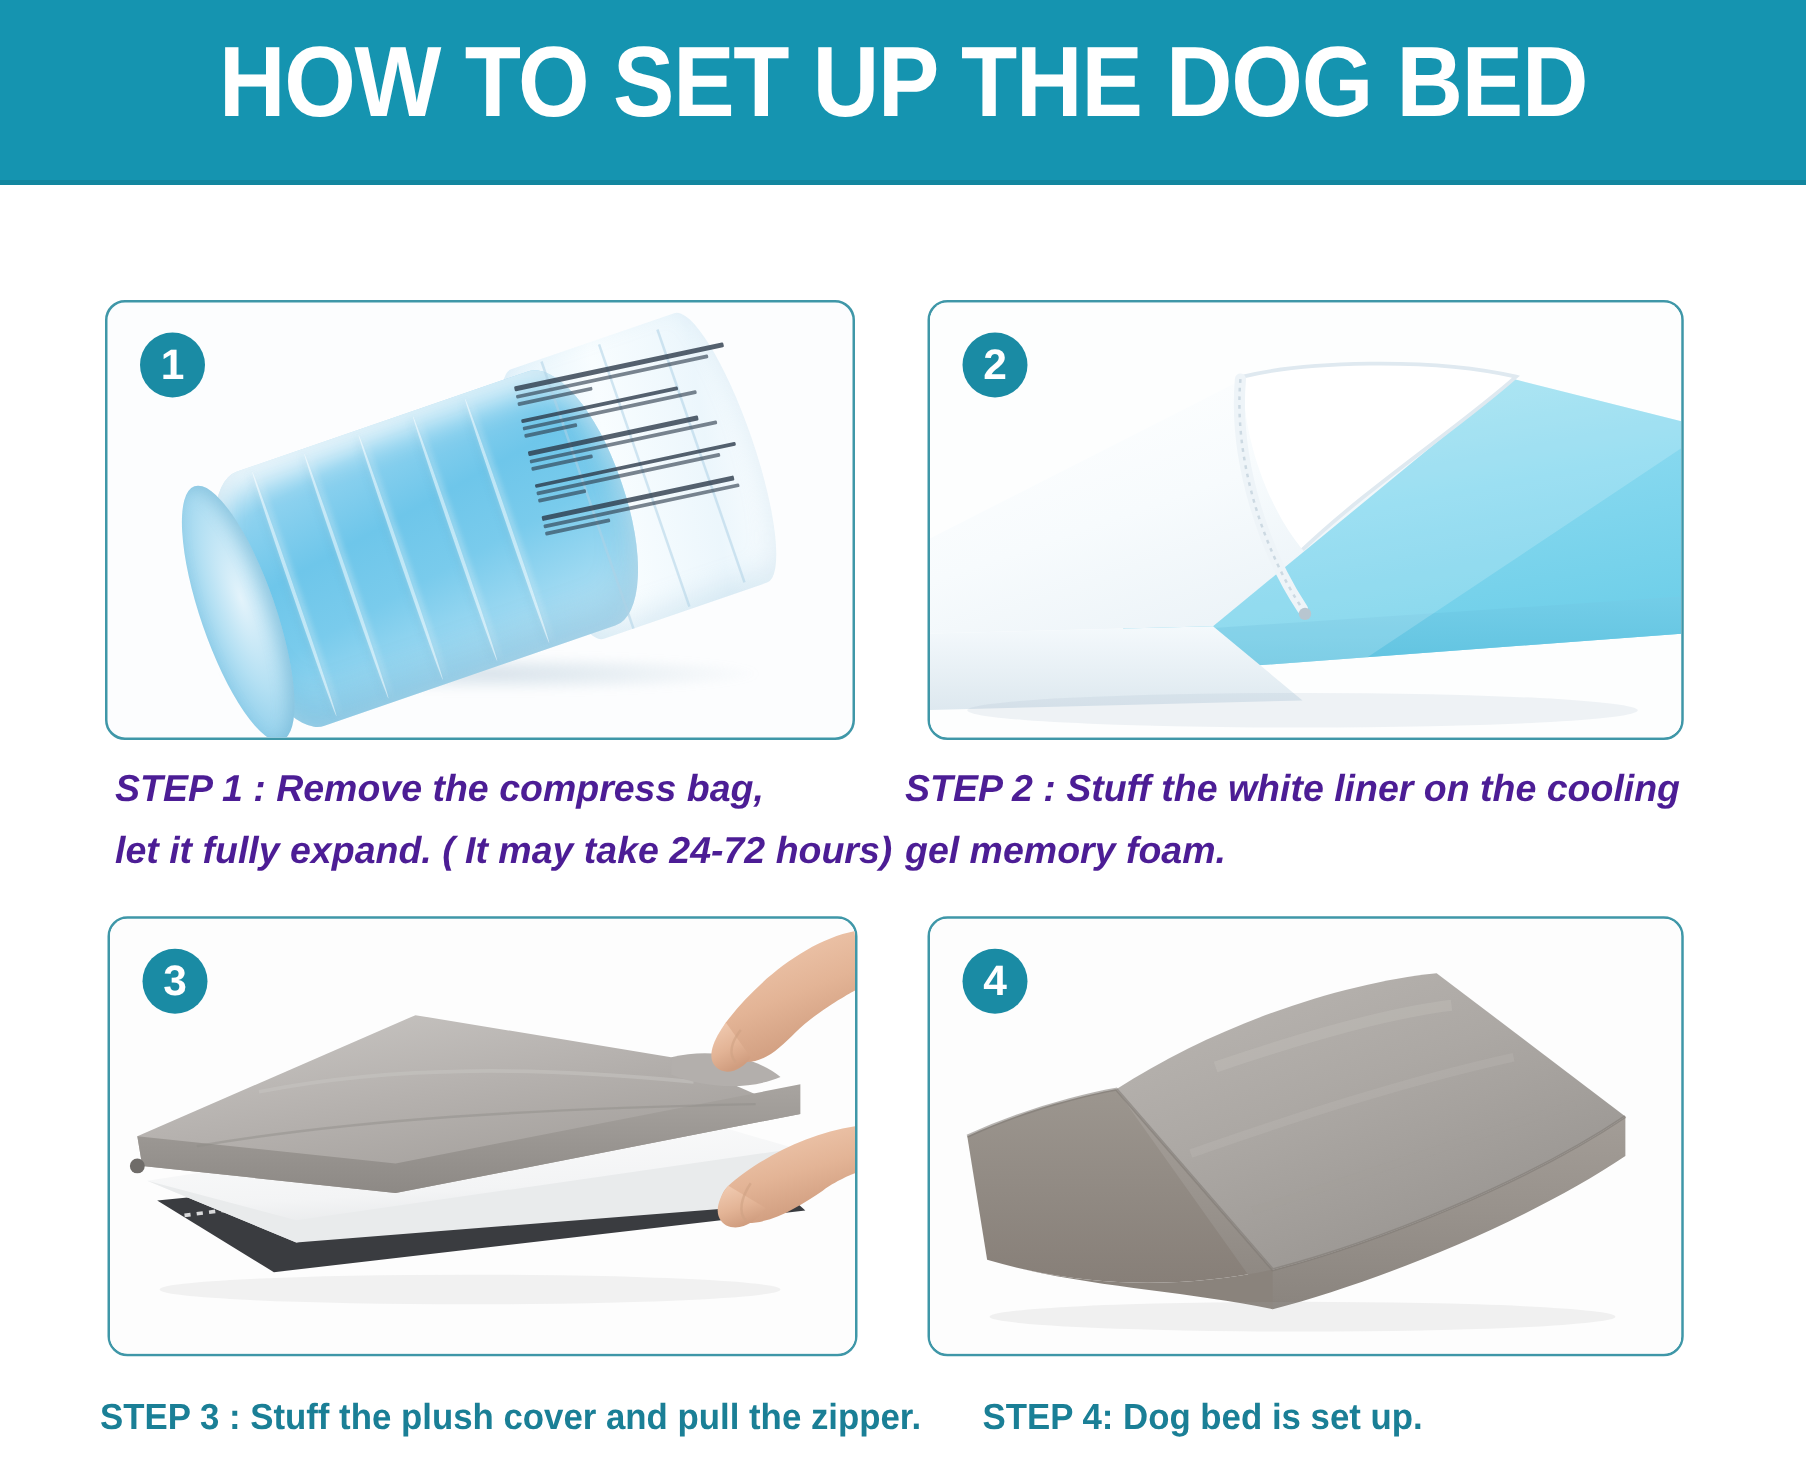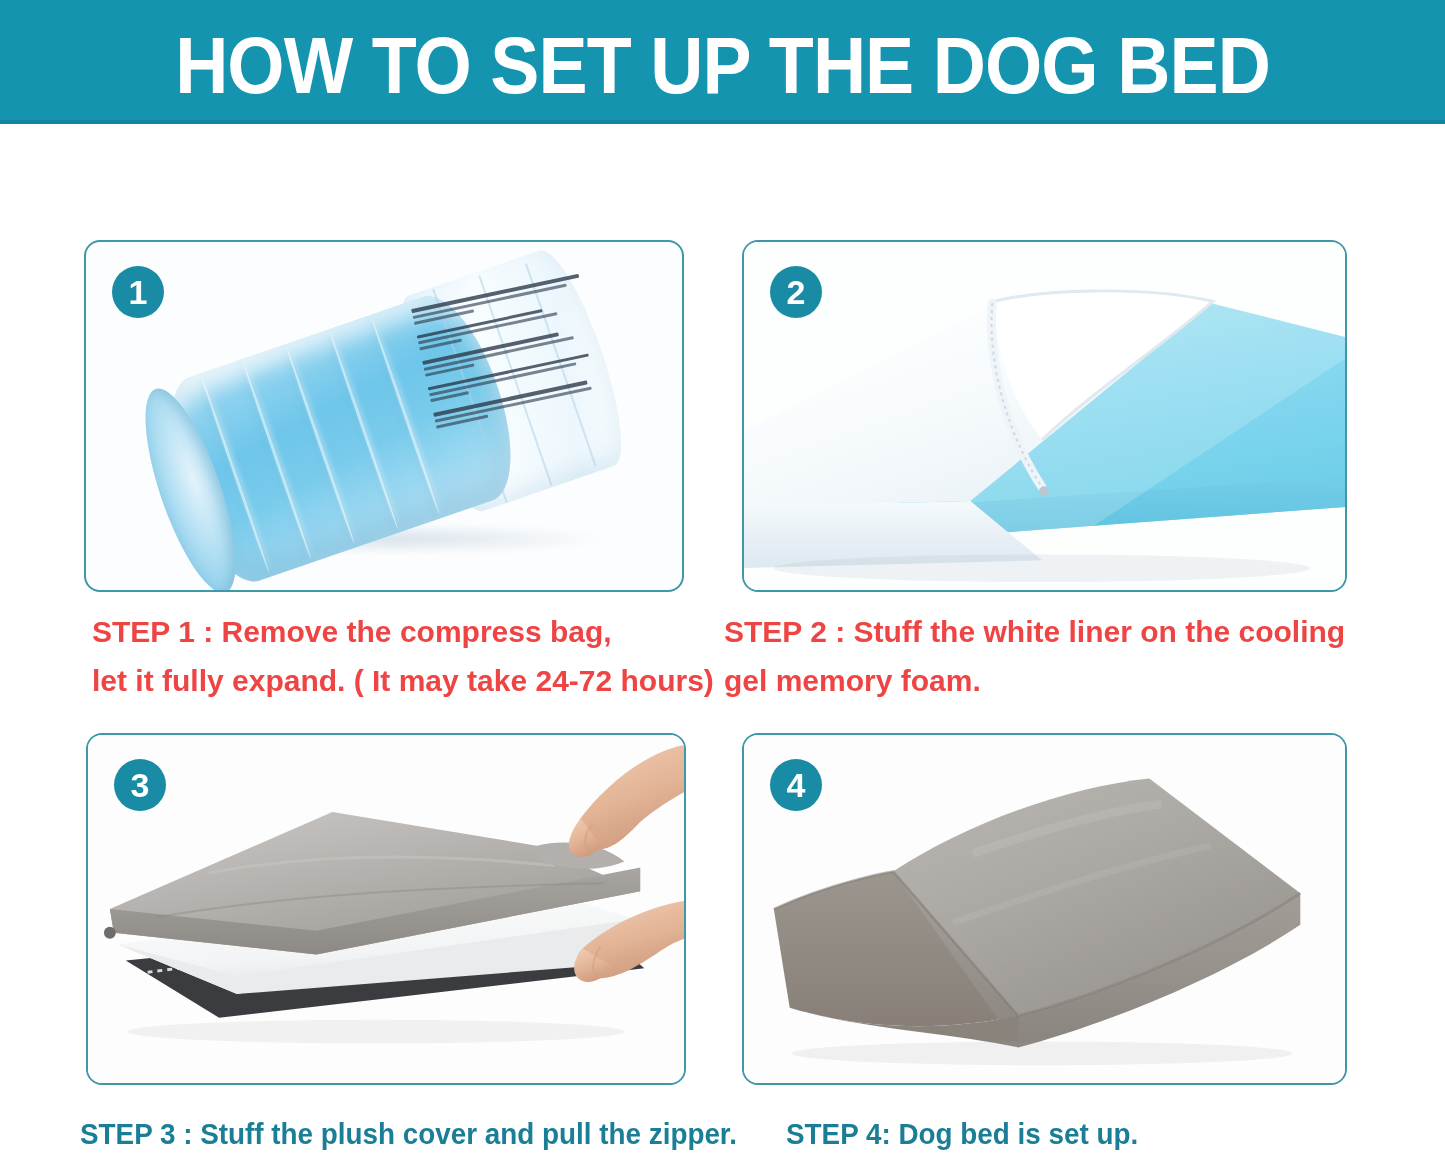--- a/index.html
+++ b/index.html
@@ -13,21 +13,21 @@
     position: relative;
     overflow: hidden;
     font-family: "Liberation Sans", sans-serif;
   }
 
   
   .banner {
     position: absolute;
     left: 0; top: 0;
     width: 1445px;
-    height: 124px;
+    height: 148px;
     background: #1594b0;
     border-bottom: 4px solid #12869f;
     box-sizing: border-box;
   }
   .banner-title {
     position: absolute;
     left: 0; right: 0;
     top: 26px;
     text-align: center;
     color: #ffffff;
@@ -65,26 +65,27 @@
     font-weight: bold;
     line-height: 52px;
     text-align: center;
     z-index: 30;
     font-family: "Liberation Sans", sans-serif;
   }
 
   
   .caption {
     position: absolute;
-    color: #ef4444;
+    color: #4c1d95;
     font-size: 30px;
     font-weight: bold;
     line-height: 1.62;
     font-family: "Liberation Sans", sans-serif;
     white-space: pre-line;
+    font-style: italic;
   }
   #caption-1 { left: 92px;  top: 608px; width: 640px; }
   #caption-2 { left: 724px; top: 608px; width: 650px; }
   .caption-bottom {
     position: absolute;
     color: #1a7f96;
     font-size: 29px;
     font-weight: bold;
     font-family: "Liberation Sans", sans-serif;
     white-space: nowrap;

